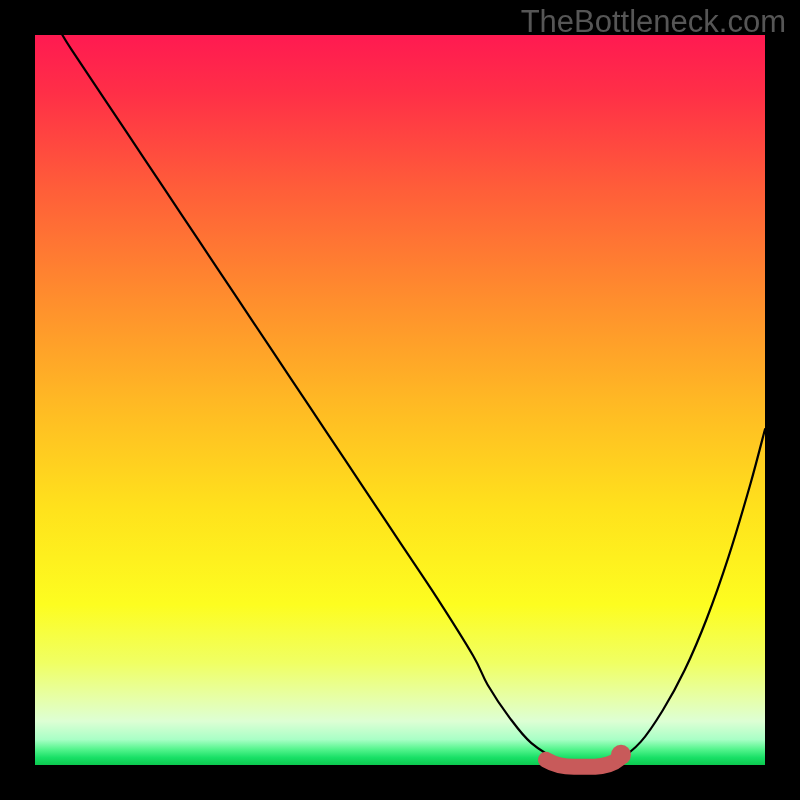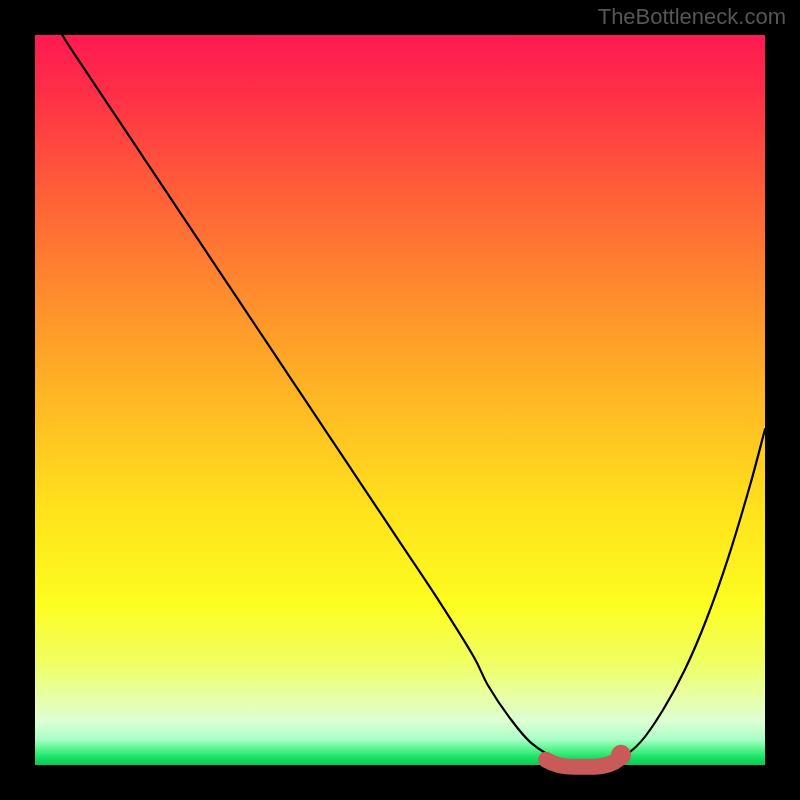--- a/index.html
+++ b/index.html
@@ -16,21 +16,21 @@
     top: 0;
     width: 800px;
     height: 800px;
     background: #000;
   }
   .watermark {
     position: absolute;
     top: 4px;
     right: 14px;
     font-family: Arial, Helvetica, sans-serif;
-    font-size: 22px;
+    font-size: 31px;
     font-weight: 500;
     color: #565656;
     letter-spacing: 0px;
     text-align: right;
   }
   svg {
     position: absolute;
     left: 0;
     top: 0;
   }

